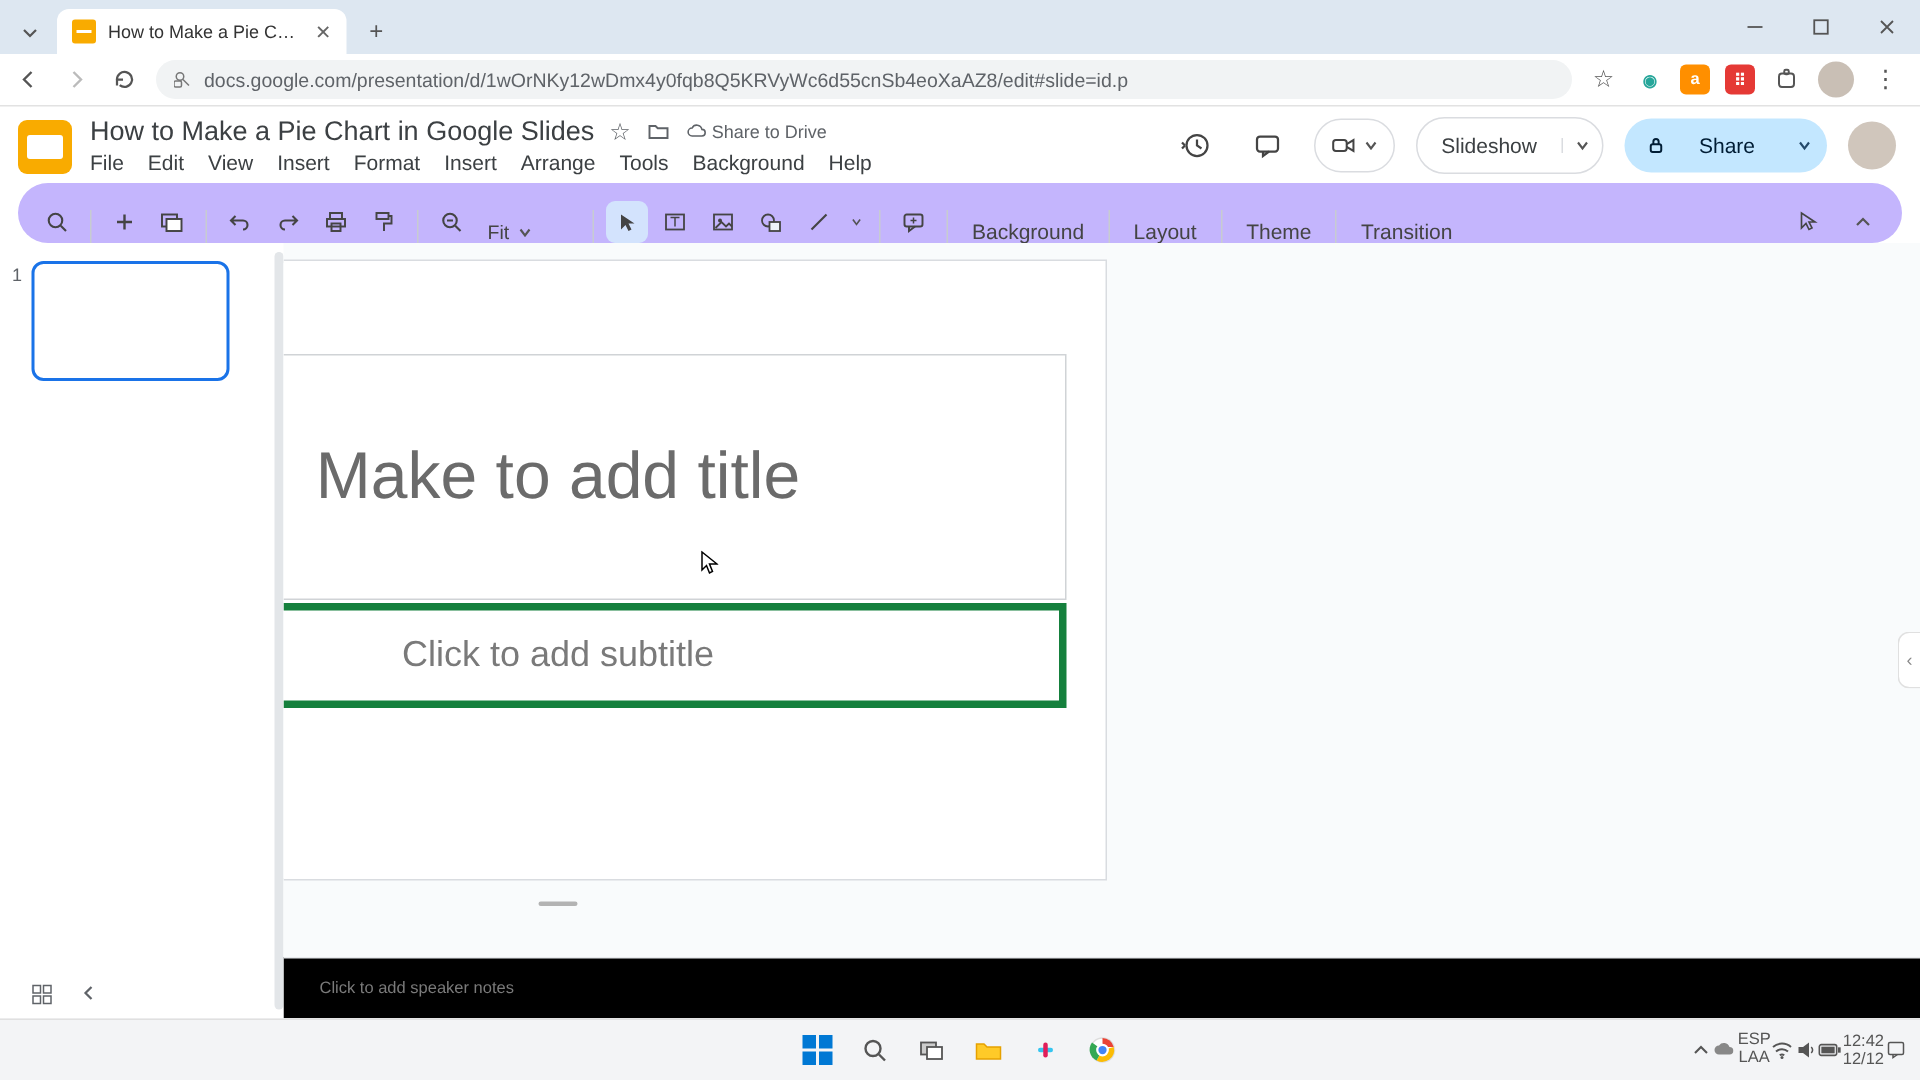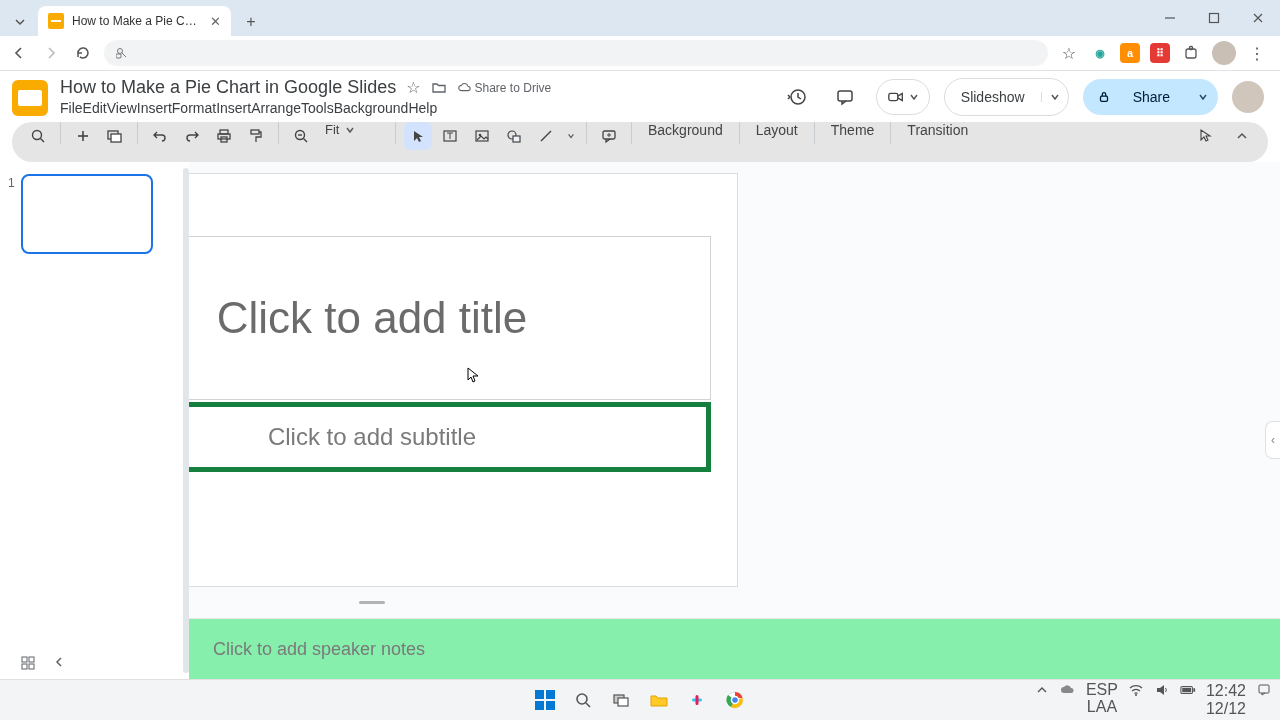--- a/index.html
+++ b/index.html
@@ -25,33 +25,33 @@
 .avatar{width:24px;height:24px;border-radius:50%;background:#c9bfb5}
 
 .slides-header{display:flex;align-items:flex-end;padding:6px 12px 0 12px;gap:12px}
 .slides-logo{width:36px;height:36px;background:#f9ab00;border-radius:6px;position:relative;margin-top:2px}
 .slides-logo::before{content:"";position:absolute;left:6px;top:10px;right:6px;bottom:10px;background:#fff;border-radius:2px}
 .doc-info{display:flex;flex-direction:column}
 .doc-title-row{display:flex;align-items:center;gap:10px}
 .doc-title{font-size:18px;color:#3c4043}
 .doc-icon{color:#5f6368;display:flex;align-items:center}
 .saved{color:#5f6368;font-size:12px;display:flex;align-items:center;gap:4px}
-.menu-bar{display:flex;margin-top:2px}
+.menu-bar{display:flex;gap:16px;margin-top:2px}
 .menu-bar span{font-size:14px;color:#3c4043;cursor:pointer}
 .header-right{margin-left:auto;display:flex;align-items:center;gap:14px;padding-right:4px}
 .hbtn-round{width:34px;height:34px;border-radius:50%;display:flex;align-items:center;justify-content:center;color:#444}
 .video-btn{display:flex;align-items:center;gap:4px;border:1px solid #dadce0;border-radius:18px;height:34px;padding:0 10px;color:#444}
 .slideshow-btn{display:flex;align-items:center;border:1px solid #dadce0;border-radius:20px;height:36px;overflow:hidden}
 .slideshow-btn .main{padding:0 16px;font-size:14px;color:#3c4043}
 .slideshow-btn .split{border-left:1px solid #dadce0;padding:0 8px;color:#555}
 .share-btn{display:flex;align-items:center;gap:22px;background:#c3e7ff;color:#001d35;border-radius:20px;height:36px;padding:0 10px 0 14px;font-size:14px;font-weight:500}
 .share-btn .split{margin-left:6px;color:#24496a}
 .user-avatar{width:32px;height:32px;border-radius:50%;background:#d0c6bc}
 
-.toolbar{height:40px;margin:6px 12px 0 12px;background:#e5e5e5;border-radius:24px;display:flex;align-items:flex-start;padding:0 12px;gap:4px;color:#444}
+.toolbar{height:40px;margin:6px 12px 0 12px;background:#c4b5fd;border-radius:24px;display:flex;align-items:flex-end;padding:0 12px;gap:4px;color:#444}
 .tbtn{width:28px;height:28px;display:flex;align-items:center;justify-content:center;border-radius:6px}
 .tbtn.active{background:#d3e3fd}
 .tsep{width:1px;height:22px;background:#c7ccd1;margin:0 4px}
 .zoom-sel{display:flex;align-items:center;gap:6px;padding:0 6px;font-size:13px;color:#444;min-width:56px}
 .tool-text{font-size:14px;padding:0 8px;color:#444;cursor:pointer}
 .toolbar-right{margin-left:auto;display:flex;align-items:center;gap:8px}
 
 .workarea{flex:1;display:flex;position:relative;overflow:hidden;min-height:0}
 .thumb-panel{width:173px;background:#fff;padding:12px 8px;border-right:0;position:relative}
 .thumb-panel::after{content:"";position:absolute;right:0;top:6px;bottom:6px;width:6px;background:#e3e6e9;border-radius:3px}
@@ -60,31 +60,31 @@
 .thumb{width:128px;height:76px;border:2px solid #1a73e8;border-radius:8px;background:#fff}
 .canvas-area{flex:1;background:#f9fbfc;position:relative;display:flex;flex-direction:column;overflow:hidden}
 .canvas-scroll{flex:1;position:relative;overflow:hidden}
 .slide{position:absolute;left:368px;top:12px;width:730px;height:412px;background:#fff;box-shadow:0 0 0 1px #d9dce0}
 .s-top{left:-182px}
 .title-box{position:absolute;left:26px;top:62px;right:26px;height:162px;border:1px solid #d0d3d6;display:flex;align-items:center;justify-content:center}
 .title-box span{font-size:44px;color:#6b6b6b;font-family:Arial}
 .subtitle-box{position:absolute;left:26px;top:228px;right:26px;height:60px;border:5px solid #15803d;display:flex;align-items:center;justify-content:center}
 .subtitle-box span{font-size:24px;color:#7a7a7a}
 .slide-handle{position:absolute;left:50%;bottom:-18px;width:26px;height:3px;background:#b3b3b3;border-radius:2px;transform:translateX(-50%)}
-.notes-area{height:40px;background:#86efac;border-top:1px solid #e8eaed;display:flex;align-items:center;padding:10px 24px;color:#7a7a7a;font-size:18px}
+.notes-area{height:40px;background:#000000;border-top:1px solid #e8eaed;display:flex;align-items:center;padding:0 24px;color:#7a7a7a;font-size:11px}
 .side-handle{position:absolute;right:0;top:50%;width:14px;height:36px;background:#fff;border:1px solid #e0e0e0;border-right:0;border-radius:8px 0 0 8px;display:flex;align-items:center;justify-content:center;color:#888;font-size:12px}
 .bottom-left{position:absolute;left:20px;bottom:8px;display:flex;gap:18px;color:#5f6368;z-index:3}
 
 .taskbar{height:40px;background:#f3f4f6;border-top:1px solid #e0e0e0;display:flex;align-items:center;position:relative}
 .taskbar-center{position:absolute;left:50%;transform:translateX(-50%);display:flex;gap:12px;align-items:center}
 .tb-icon{width:26px;height:26px;display:flex;align-items:center;justify-content:center;border-radius:4px}
 .win-logo{width:20px;height:20px;position:relative}
 .win-logo div{position:absolute;width:9px;height:9px}
 .wl1{left:0;top:0;background:#0078d4}.wl2{right:0;top:0;background:#0078d4}.wl3{left:0;bottom:0;background:#0078d4}.wl4{right:0;bottom:0;background:#0078d4}
-.taskbar-right{position:absolute;right:8px;display:flex;align-items:flex-start;gap:10px;color:#555;font-size:16px}
+.taskbar-right{position:absolute;right:8px;display:flex;align-items:center;color:#555;font-size:11px}
 .tray-icon{width:16px;height:16px;display:flex;align-items:center;justify-content:center}
 .time-block{display:flex;flex-direction:column;align-items:flex-end;line-height:1.1}
 
 .cursor{position:absolute;left:278px;top:205px;width:12px;height:12px;pointer-events:none}
 svg{display:block}
 </style>
 </head>
 <body>
 
 <div class="chrome-frame">
@@ -136,20 +136,21 @@
           <path d="M3 8 a5 5 0 1 1 1.8 3.8" stroke="#555" stroke-width="1.5" fill="none"></path>
           <path d="M3 12 L3 8 L7 8" stroke="#555" stroke-width="1.5" fill="none"></path>
         </svg>
       </div>
     <div class="url-field">
       <svg width="12" height="12" viewBox="0 0 12 12">
           <circle cx="4" cy="4" r="2.5" stroke="#777" fill="none"></circle>
           <line x1="6" y1="6" x2="10" y2="10" stroke="#777"></line>
           <rect x="0" y="7" width="5" height="4" rx="1" stroke="#777" fill="none"></rect>
         </svg>
+      <span class="path">docs.google.com/presentation/d/1wOrNKy12wDmx4y0fqb8Q5KRVyWc6d55cnSb4eoXaAZ8/edit#slide=id.p</span>
     </div>
     <div class="addr-right">
       <div class="nav-btn">☆</div>
       <div class="ext" style="color:#26a69a">◉</div>
       <div class="ext" style="background:#ff8f00;color:#fff">a</div>
       <div class="ext" style="background:#e53935;color:#fff">⠿</div>
       <div class="nav-btn">
           <svg width="16" height="16" viewBox="0 0 16 16">
             <rect x="3" y="4" width="10" height="9" rx="2" stroke="#555" fill="none" stroke-width="1.3"></rect>
             <rect x="6.5" y="1.5" width="3" height="3" rx="1" stroke="#555" fill="none" stroke-width="1.3"></rect>
@@ -368,21 +369,21 @@
       <div class="thumb-row">
         <span class="thumb-num">1</span>
         <div class="thumb"></div>
       </div>
     </div>
 
     <div class="canvas-area">
       <div class="canvas-scroll">
         <div class="slide s-top">
           <div class="title-box">
-            <span>Click to add title</span>
+            <span>Make to add title</span>
           </div>
           <div class="subtitle-box">
             <span>Click to add subtitle</span>
           </div>
           <div class="slide-handle"></div>
         </div>
         <div class="cursor">
           <svg width="12" height="16" viewBox="0 0 12 16">
               <path d="M1 1 L1 13 L4 10 L6 15 L8 14 L6 9 L11 9 Z" fill="#fff" stroke="#000" stroke-width="1"></path>
             </svg>

